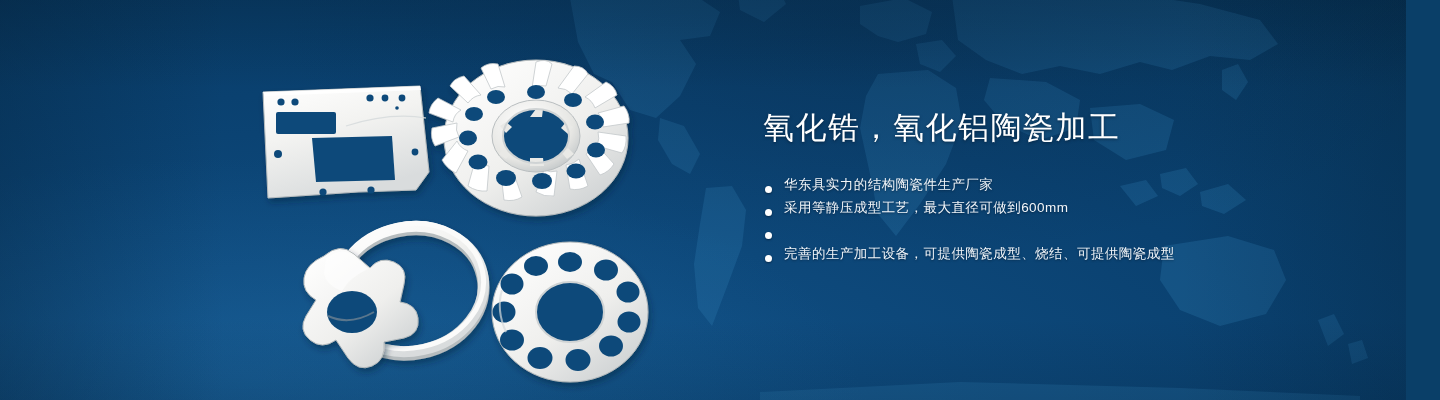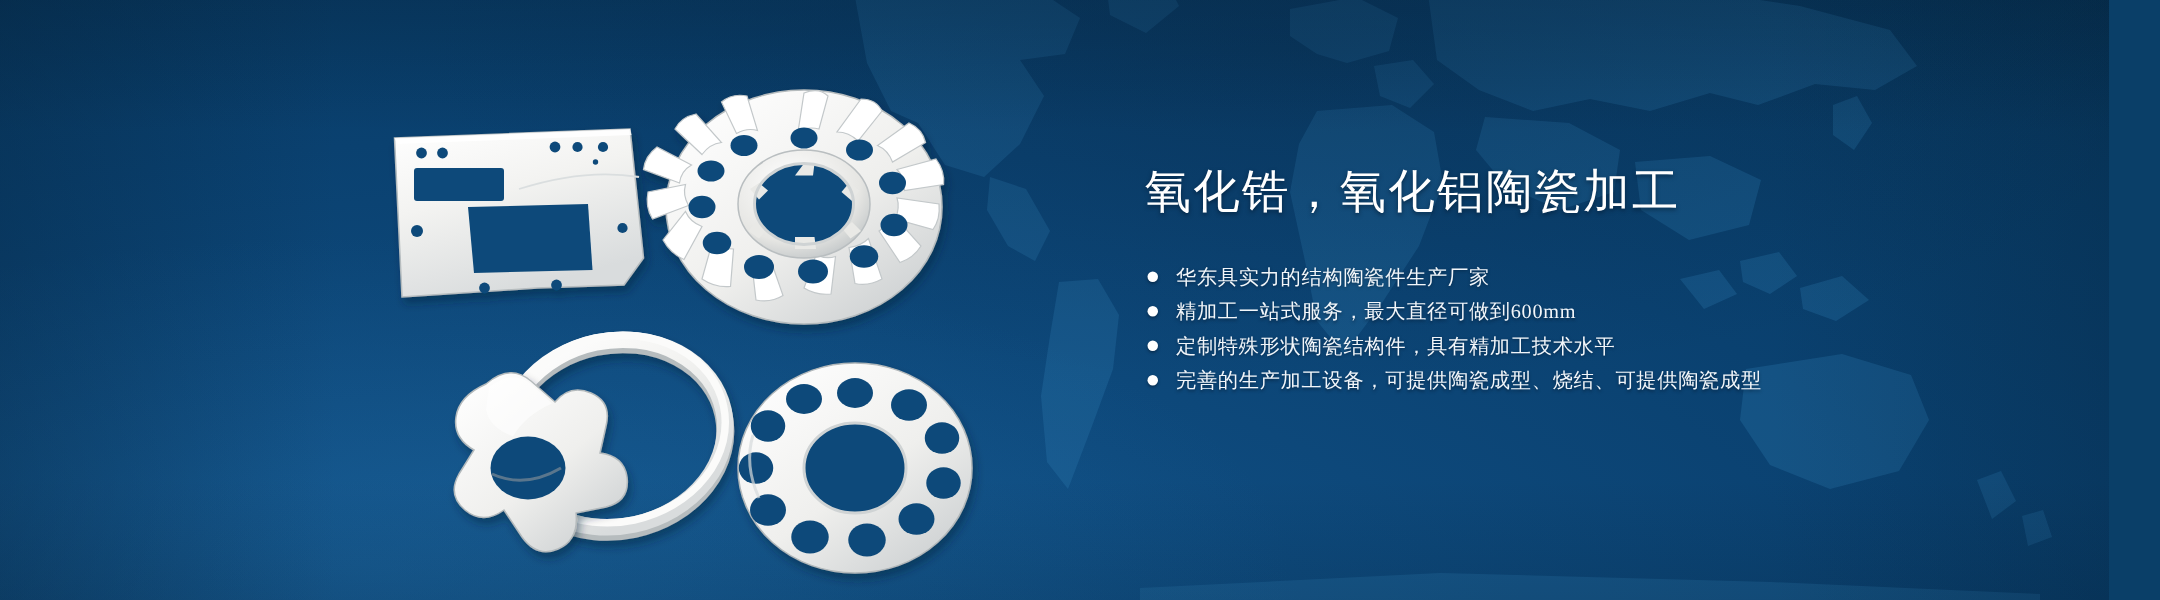--- a/index.html
+++ b/index.html
@@ -2,21 +2,21 @@
 <html lang="zh"><head>
 <meta charset="utf-8">
 <style>
   html,body{margin:0;padding:0;background:#0a3f68;}
   *{box-sizing:border-box;}
 
   .banner{
     position:relative;
     width:1406px;height:400px;
     overflow:hidden;
-    font-family:Liberation Serif, serif;
+    font-family:Liberation Sans, sans-serif;
     background:#0f172a;
   }
 
   
   .bg-base{
     position:absolute;inset:0;
     background:
       radial-gradient(115% 150% at 30% 105%, #12558c 0%, #0e4a7d 28%, #0a4170 55%, #083a63 80%, #063152 100%);
   }
   .bg-sheen{
@@ -61,21 +61,21 @@
     text-shadow:0 1px 3px rgba(0,18,35,.55);
     white-space:nowrap;
   }
   .bullets{
     list-style:none;
     margin:28px 0 0 2px;
     padding:0;
   }
   .bullets li{
     display:flex;
-    align-items:center;
+    align-items:flex-end;
     margin-bottom:6px;
     height:17px;
   }
   .dot{
     flex:0 0 auto;
     width:7px;height:7px;
     border-radius:50%;
     background:#ffffff;
     margin-right:12px;
     box-shadow:0 1px 2px rgba(0,16,32,.5);
@@ -267,25 +267,24 @@
   <div class="text-col">
     <h1 class="headline">氧化锆，氧化铝陶瓷加工</h1>
 
     <ul class="bullets">
       <li>
         <span class="dot"></span>
         <span class="bullet-text">华东具实力的结构陶瓷件生产厂家</span>
       </li>
       <li>
         <span class="dot"></span>
-        <span class="bullet-text">精加工一站式服务，最大直径可做到600mm</span>
-      </li>
-      <li>
-        <span class="dot"></span>
-        <span class="bullet-text">定制特殊形状陶瓷结构件，具有精加工技术水平</span>
+        <span class="bullet-text">采用等静压成型工艺，最大直径可做到600mm</span>
+      </li>
+      <li>
+        <span class="dot"></span>
       </li>
       <li>
         <span class="dot"></span>
         <span class="bullet-text">完善的生产加工设备，可提供陶瓷成型、烧结、可提供陶瓷成型</span>
       </li>
     </ul>
   </div>
 
 </div>
 

